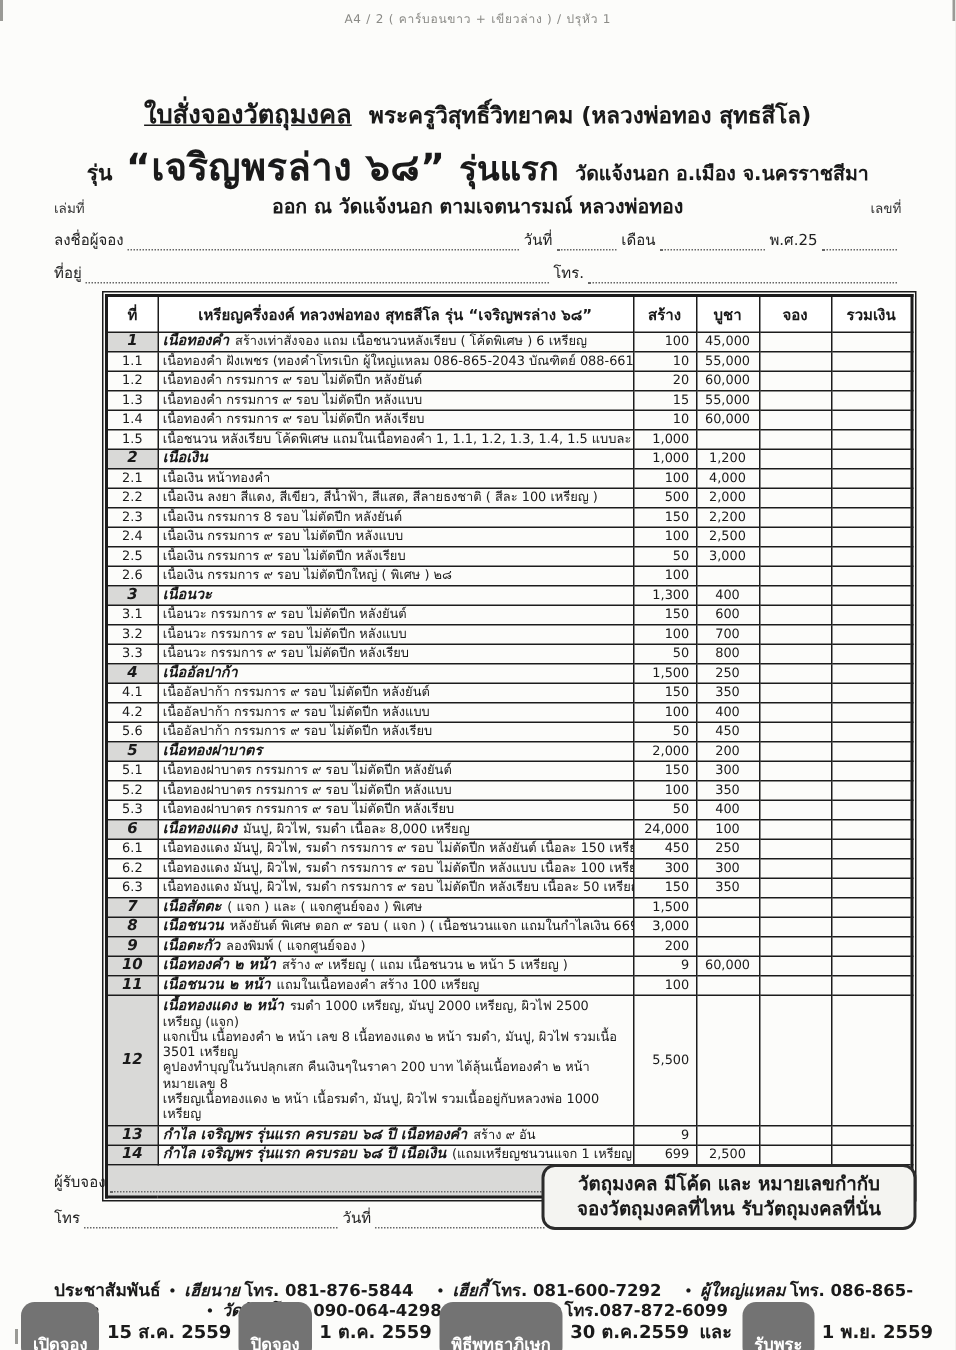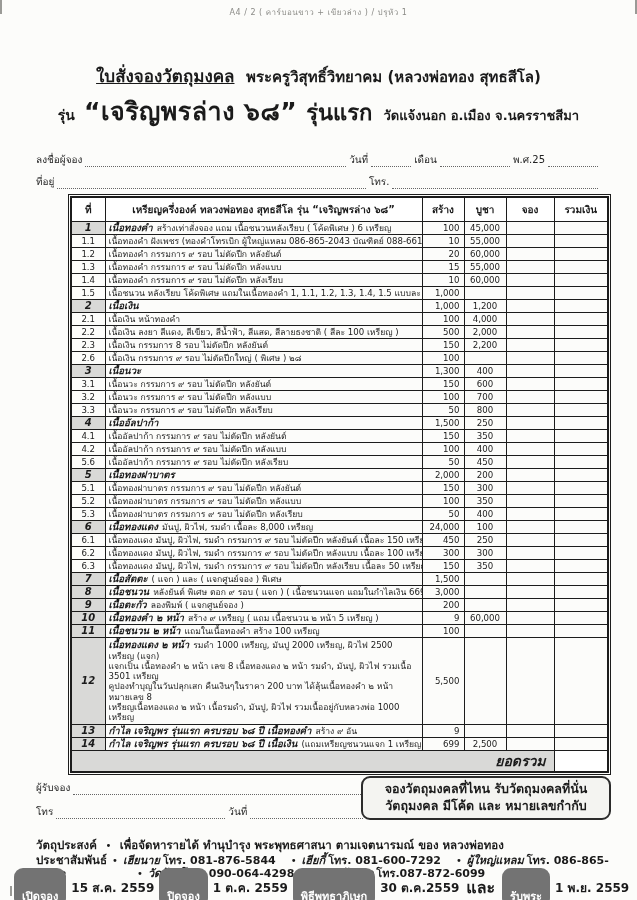--- a/index.html
+++ b/index.html
@@ -52,21 +52,21 @@
   }
   .purpose{position:absolute;left:36px;top:836px;right:20px;font-size:11px;}
   .label-b{font-weight:bold;font-size:11.5px;}
   .pr-line{position:absolute;left:36px;right:20px;font-size:11px;}
   .pr-name{font-style:italic;font-weight:bold;margin-right:3px;}
   .pr-phone{font-weight:bold;margin-right:10px;}
   .bullet{margin:0 5px;font-size:10px;}
   .schedule{position:absolute;left:14px;top:868px;right:10px;display:flex;align-items:center;gap:5px;white-space:nowrap;}
   .badge{background:#737373;color:#fff;font-weight:bold;font-size:11px;border-radius:9px;padding:19px 8px 2px;}
   .sched-date{font-weight:bold;font-size:12px;}
-  .and-word{font-weight:bold;font-size:16px;margin:0 2px;}
+  .and-word{font-weight:bold;font-size:12px;margin:0 2px;}
 </style>
 </head>
 <body>
 
 <div class="page">
 
   <div class="edge-mark" style="left:0;top:0;width:2px;height:14px;"></div>
   <div class="edge-mark" style="right:0;top:0;width:2px;height:14px;"></div>
   <div class="edge-mark" style="left:10px;bottom:4px;width:2px;height:10px;"></div>
   <div class="edge-mark" style="left:318px;bottom:4px;width:2px;height:10px;"></div>
@@ -79,20 +79,25 @@
       <span class="title-rest">พระครูวิสุทธิ์วิทยาคม (หลวงพ่อทอง สุทธสีโล)</span>
     </div>
     <div class="model-line">
       <span class="model-prefix">รุ่น</span>
       <span class="model-name">“เจริญพรล่าง ๖๘”</span>
       <span class="model-suffix">รุ่นแรก</span>
       <span class="temple">วัดแจ้งนอก อ.เมือง จ.นครราชสีมา</span>
     </div>
   </div>
 
+  <div class="issue-row">
+    <span class="issue-side">เล่มที่</span>
+    <span class="issue-center">ออก ณ วัดแจ้งนอก ตามเจตนารมณ์ หลวงพ่อทอง</span>
+    <span class="issue-side">เลขที่</span>
+  </div>
 
   <div class="form-line" style="top:152px;">
     <span>ลงชื่อผู้จอง</span>
     <span class="dotted grow" style="flex:5;"></span>
     <span>วันที่</span>
     <span class="dotted" style="width:40px;"></span>
     <span>เดือน</span>
     <span class="dotted" style="width:70px;"></span>
     <span>พ.ศ.25</span>
     <span class="dotted" style="width:50px;"></span>
@@ -200,20 +205,36 @@
           </tr>
           <tr>
             <td class="no">2.3</td>
             <td class="desc">เนื้อเงิน กรรมการ 8 รอบ ไม่ตัดปีก หลังยันต์</td>
             <td class="made">150</td>
             <td class="price">2,200</td>
             <td></td>
             <td></td>
           </tr>
           <tr>
+            <td class="no">2.4</td>
+            <td class="desc">เนื้อเงิน กรรมการ ๙ รอบ ไม่ตัดปีก หลังแบบ</td>
+            <td class="made">100</td>
+            <td class="price">2,500</td>
+            <td></td>
+            <td></td>
+          </tr>
+          <tr>
+            <td class="no">2.5</td>
+            <td class="desc">เนื้อเงิน กรรมการ ๙ รอบ ไม่ตัดปีก หลังเรียบ</td>
+            <td class="made">50</td>
+            <td class="price">3,000</td>
+            <td></td>
+            <td></td>
+          </tr>
+          <tr>
             <td class="no">2.6</td>
             <td class="desc">เนื้อเงิน กรรมการ ๙ รอบ ไม่ตัดปีกใหญ่ ( พิเศษ ) ๒๘</td>
             <td class="made">100</td>
             <td class="price"></td>
             <td></td>
             <td></td>
           </tr>
           <tr class="main">
             <td class="no">3</td>
             <td class="desc"><span class="b">เนื้อนวะ</span></td>
@@ -423,29 +444,24 @@
     </div>
     <div class="row">
       <span>โทร</span>
       <span class="dotted grow" style="flex:3;"></span>
       <span>วันที่</span>
       <span class="dotted grow" style="flex:2;"></span>
     </div>
   </div>
 
   <div class="notice-box">
+    <div>วัตถุมงคล มีโค้ด และ หมายเลขกำกับ</div>
     <div>จองวัตถุมงคลที่ไหน รับวัตถุมงคลที่นั่น</div>
-    <div>วัตถุมงคล มีโค้ด และ หมายเลขกำกับ</div>
-  </div>
-
-  <div class="purpose">
-    <span class="label-b">วัตถุประสงค์</span>
-    <span class="bullet">•</span>
-    <span class="label-b">เพื่อจัดหารายได้ ทำนุบำรุง พระพุทธศาสนา ตามเจตนารมณ์ ของ หลวงพ่อทอง</span>
-  </div>
+  </div>
+
 
   <div class="pr-line" style="top:851px;">
     <span class="label-b">ประชาสัมพันธ์</span><span id="pr-line-0"><span class="bullet">•</span><span class="pr-name">เฮียนาย</span><span class="pr-phone">โทร. 081-876-5844</span><span class="bullet">•</span><span class="pr-name">เฮียกี้</span><span class="pr-phone">โทร. 081-600-7292</span><span class="bullet">•</span><span class="pr-name">ผู้ใหญ่แหลม</span><span class="pr-phone">โทร. 086-865-2043</span></span>
   </div>
   <div class="pr-line" style="top:864px;padding-left:96px;">
     <span id="pr-line-1"><span class="bullet">•</span><span class="pr-name">วัดร้าง</span><span class="pr-phone">โทร. 090-064-4298</span><span class="bullet">•</span><span class="pr-name">วัดแจ้งนอก</span><span class="pr-phone">โทร.087-872-6099</span></span>
   </div>
 
   <div class="schedule" id="schedule">
       <span class="badge">เปิดจอง</span>

